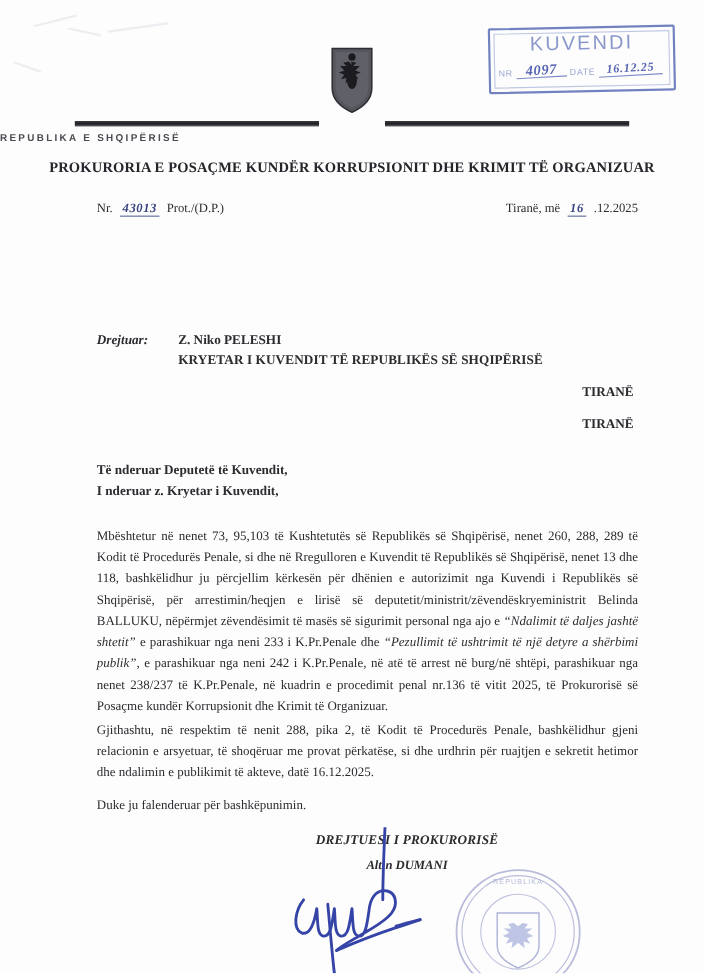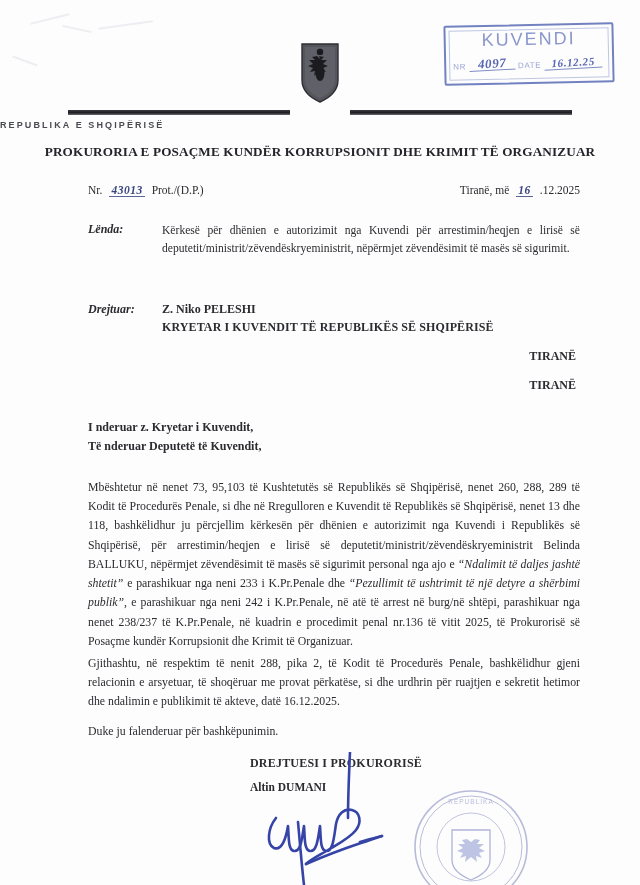--- a/index.html
+++ b/index.html
@@ -217,21 +217,22 @@
     text-align: justify;
   }
   .it { font-style: italic; }
 
   
   .sign-block {
     position: absolute;
     left: 250px;
     top: 756px;
     width: 240px;
-    text-align: left;
+    text-align: center;
+    font-style: italic;
   }
   .sign-role {
     font-size: 12px;
     font-weight: 700;
     letter-spacing: .2px;
   }
   .sign-name {
     font-size: 11.5px;
     font-weight: 700;
     margin-top: 10px;
@@ -299,38 +300,34 @@
       <span class="hand">43013</span>
       <span>Prot./(D.P.)</span>
     </div>
     <div class="proto-right">
       <span>Tiranë, më</span>
       <span class="hand">16</span>
       <span>.12.2025</span>
     </div>
   </div>
 
-  <div class="field lenda">
-    <div class="field-label">Lënda:</div>
-    <div class="field-body">Kërkesë për dhënien e autorizimit nga Kuvendi për arrestimin/heqjen e lirisë së deputetit/ministrit/zëvendëskryeministrit, nëpërmjet zëvendësimit të masës së sigurimit.</div>
-  </div>
 
   <div class="field drejtuar">
     <div class="field-label">Drejtuar:</div>
     <div class="field-body">
       <div class="addr-name">Z. Niko PELESHI</div>
       <div class="addr-role">KRYETAR I KUVENDIT TË REPUBLIKËS SË SHQIPËRISË</div>
       <div class="addr-city">TIRANË</div>
       <div class="addr-city">TIRANË</div>
     </div>
   </div>
 
   <div class="salutation">
+    <div>Të nderuar Deputetë të Kuvendit,</div>
     <div>I nderuar z. Kryetar i Kuvendit,</div>
-    <div>Të nderuar Deputetë të Kuvendit,</div>
   </div>
 
   <div class="body-block p1">
     <p><span>Mbështetur në nenet 73, 95,103 të Kushtetutës së Republikës së Shqipërisë, nenet 260, 288, 289 të Kodit të Procedurës Penale, si dhe në Rregulloren e Kuvendit të Republikës së Shqipërisë, nenet 13 dhe 118, bashkëlidhur ju përcjellim kërkesën për dhënien e autorizimit nga Kuvendi i Republikës së Shqipërisë, për arrestimin/heqjen e lirisë së deputetit/ministrit/zëvendëskryeministrit Belinda BALLUKU, nëpërmjet zëvendësimit të masës së sigurimit personal nga ajo e </span><span class="it">“Ndalimit të daljes jashtë shtetit”</span><span> e parashikuar nga neni 233 i K.Pr.Penale dhe </span><span class="it">“Pezullimit të ushtrimit të një detyre a shërbimi publik”</span><span>, e parashikuar nga neni 242 i K.Pr.Penale, në atë të arrest në burg/në shtëpi, parashikuar nga nenet 238/237 të K.Pr.Penale, në kuadrin e procedimit penal nr.136 të vitit 2025, të Prokurorisë së Posaçme kundër Korrupsionit dhe Krimit të Organizuar.</span></p>
   </div>
 
   <div class="body-block p2">
     <p>Gjithashtu, në respektim të nenit 288, pika 2, të Kodit të Procedurës Penale, bashkëlidhur gjeni relacionin e arsyetuar, të shoqëruar me provat përkatëse, si dhe urdhrin për ruajtjen e sekretit hetimor dhe ndalimin e publikimit të akteve, datë 16.12.2025.</p>
   </div>
 

